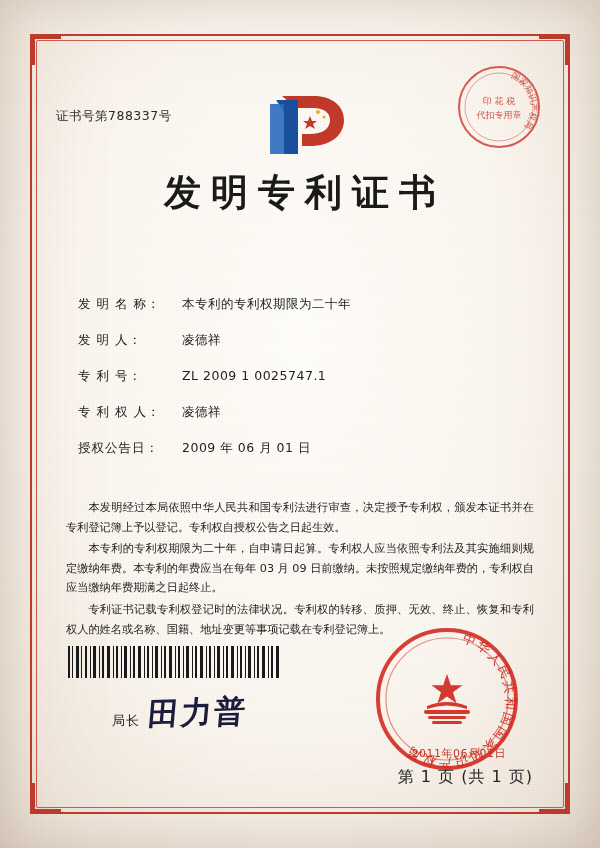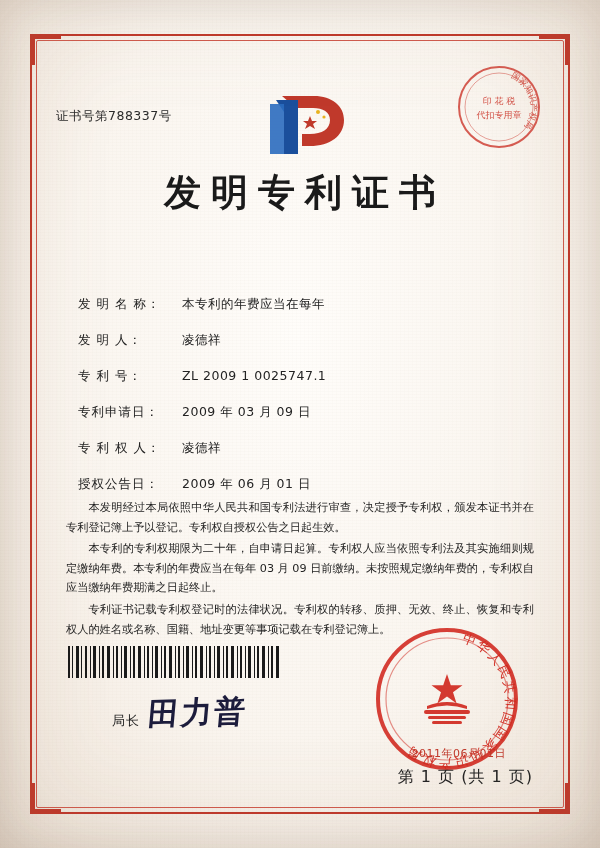--- a/index.html
+++ b/index.html
@@ -264,33 +264,29 @@
         <text x="43" y="40" text-anchor="middle" font-size="9" fill="#cf4136" opacity="0.9" font-family="DejaVu Sans, sans-serif">印 花 税</text>
         <text x="43" y="54" text-anchor="middle" font-size="9" fill="#cf4136" opacity="0.9" font-family="DejaVu Sans, sans-serif">代扣专用章</text>
       </svg>
     </div>
 
     <div class="title">发明专利证书</div>
 
     <div class="fields">
       <div class="field-row">
         <div class="field-label">发 明 名 称：</div>
-        <div class="field-value">本专利的年费应当在每年</div>
+        <div class="field-value">本专利的专利权期限为二十年</div>
       </div>
       <div class="field-row">
         <div class="field-label">发  明  人：</div>
         <div class="field-value">凌德祥</div>
       </div>
       <div class="field-row">
         <div class="field-label">专  利  号：</div>
         <div class="field-value">ZL 2009 1 0025747.1</div>
-      </div>
-      <div class="field-row">
-        <div class="field-label">专利申请日：</div>
-        <div class="field-value">2009 年 03 月 09 日</div>
       </div>
       <div class="field-row">
         <div class="field-label">专 利 权 人：</div>
         <div class="field-value">凌德祥</div>
       </div>
       <div class="field-row">
         <div class="field-label">授权公告日：</div>
         <div class="field-value">2009 年 06 月 01 日</div>
       </div>
     </div>

